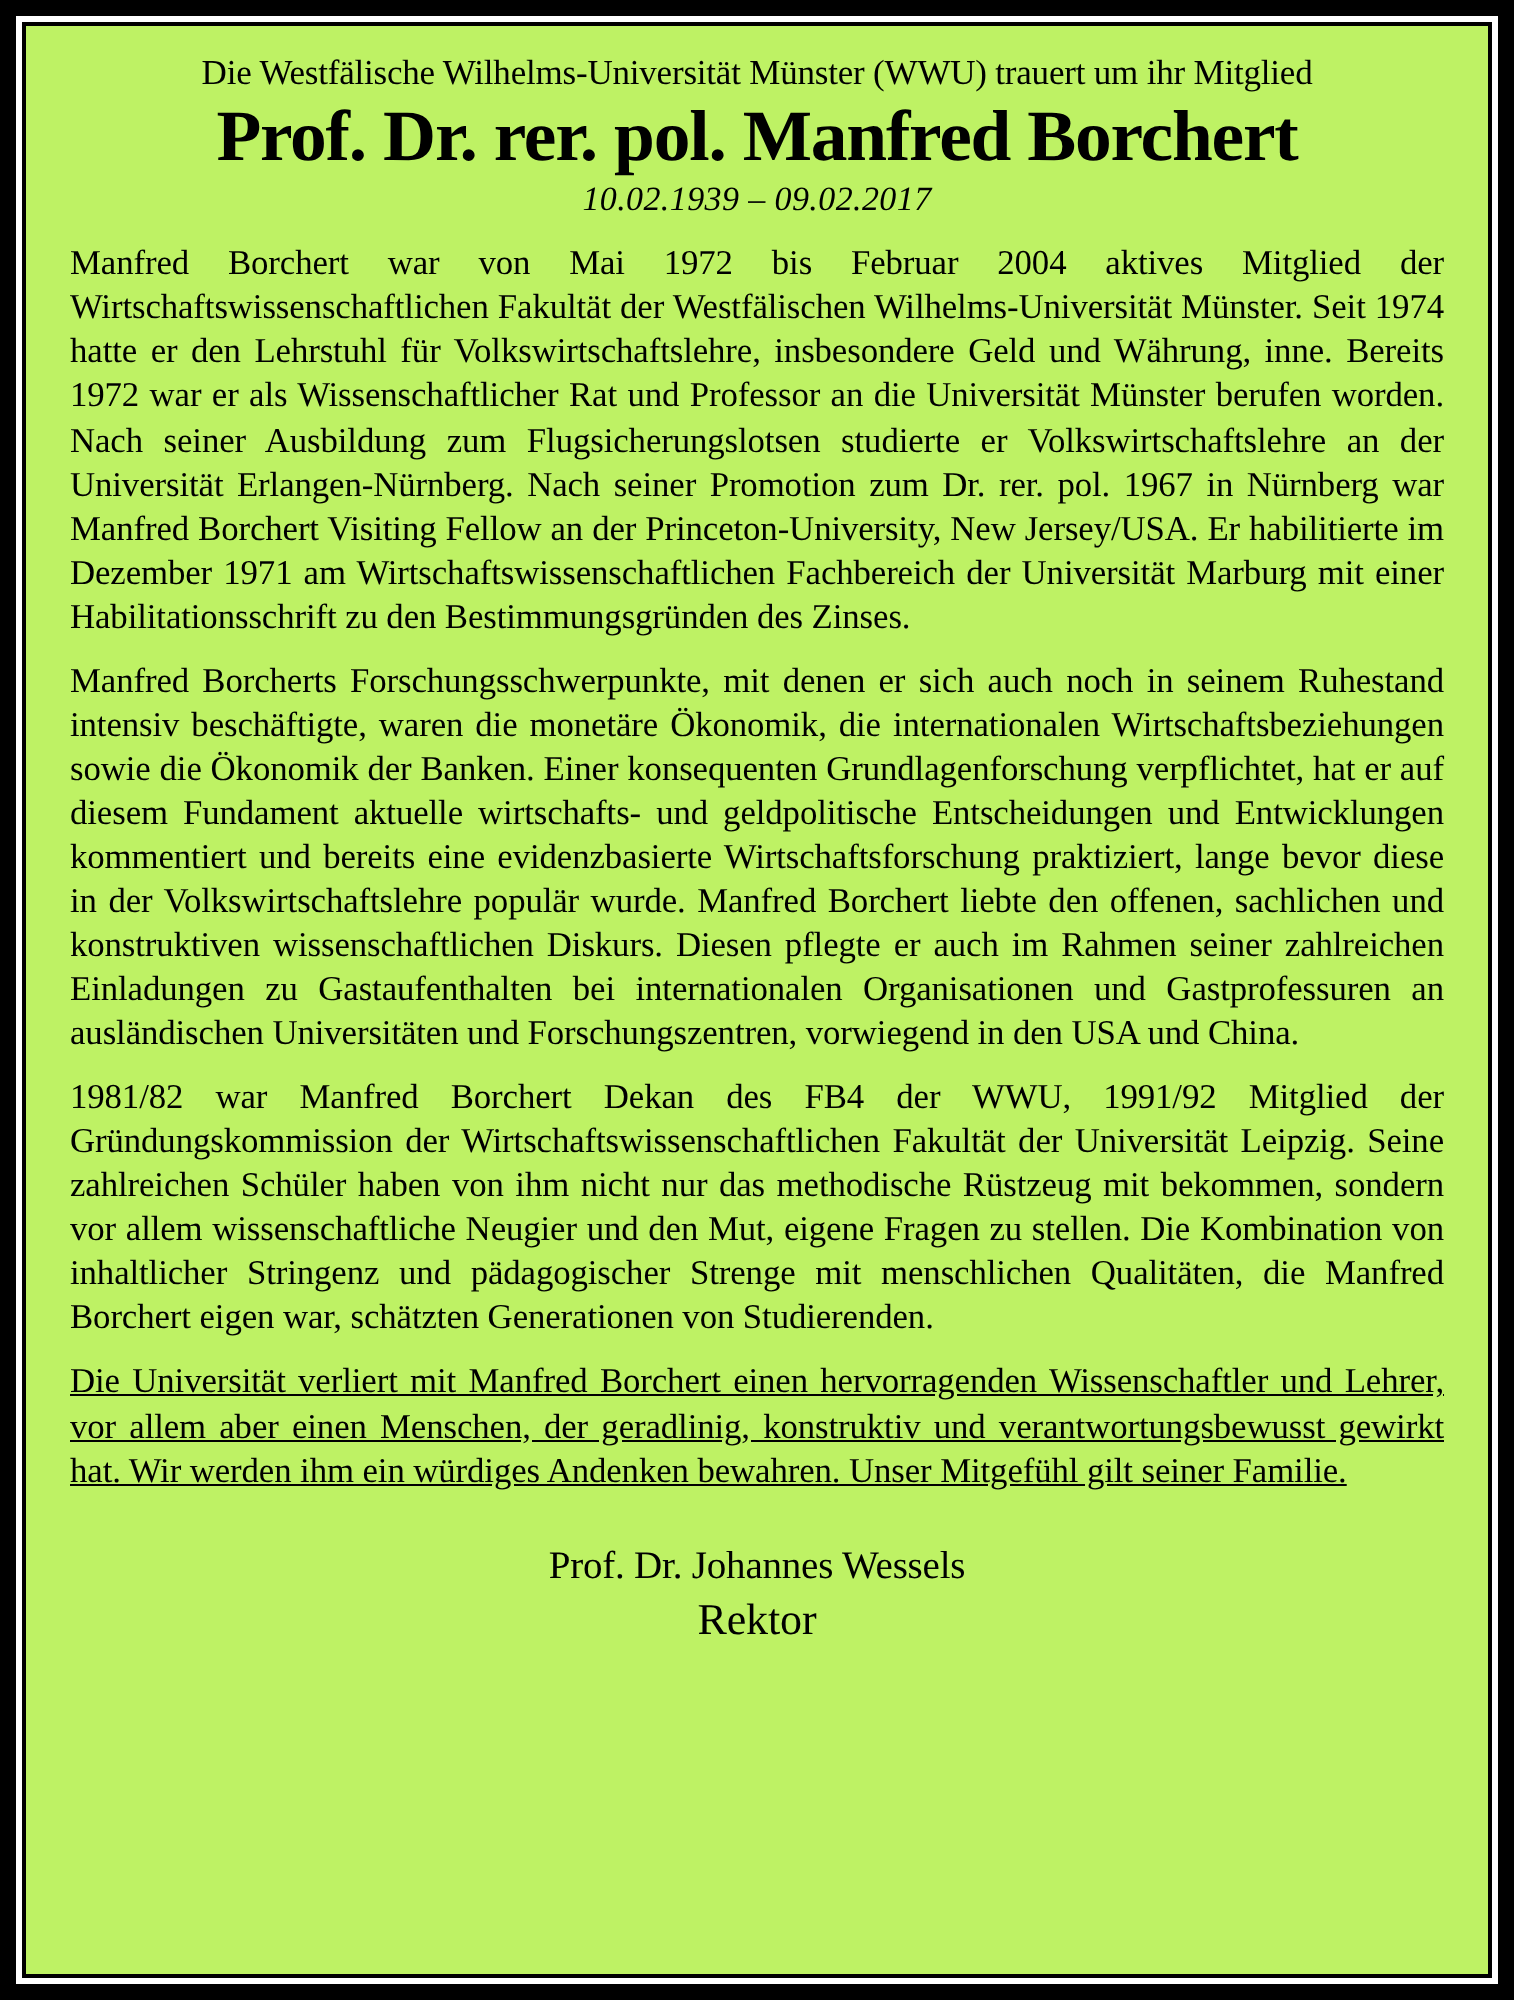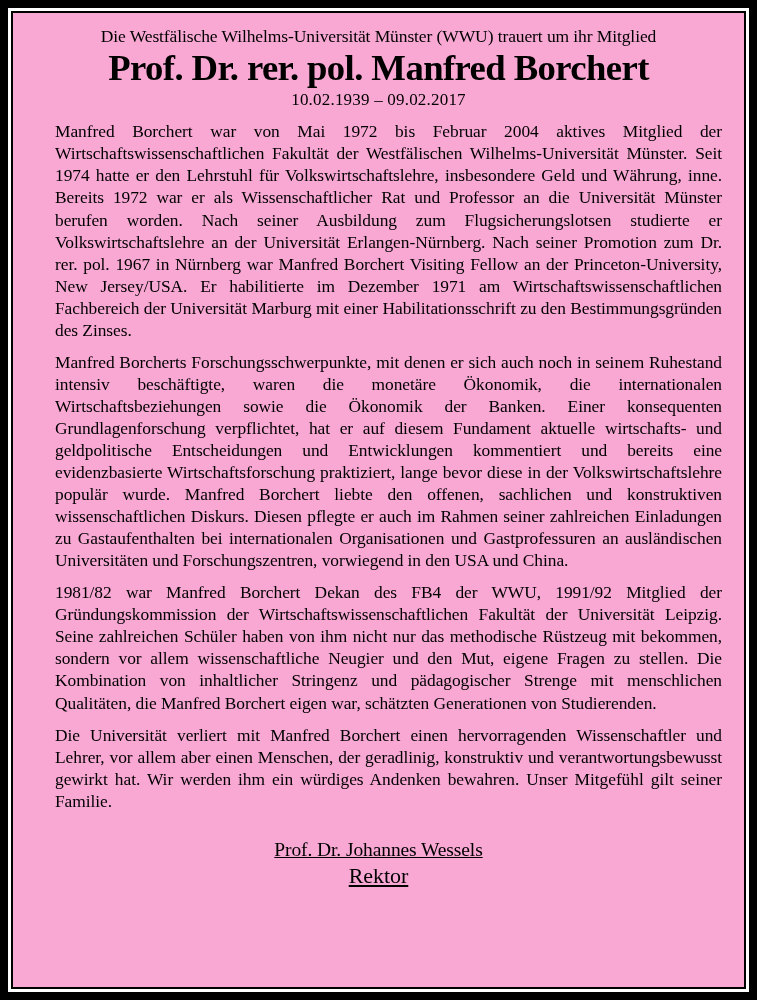--- a/index.html
+++ b/index.html
@@ -28,21 +28,21 @@
     box-sizing: border-box;
     width: 100%;
     height: 100%;
     background: #ffffff;
     padding: 3px;              
   }
   .notice-inner {
     box-sizing: border-box;
     width: 100%;
     height: 100%;
-    background: #f9a8d4;
+    background: #bef264;
     border: 2px solid #000000; 
     padding: 13px 22px 10px 22px;
   }
 
   
   .preamble {
     text-align: center;
     font-size: 17.5px;
     line-height: 1.18;
     letter-spacing: -0.1px;
@@ -58,47 +58,47 @@
     margin: 2px 0 3px 0;
     white-space: nowrap;
     transform: scaleX(1.02);
   }
   .lifespan {
     text-align: center;
     font-size: 17px;
     line-height: 1.15;
     letter-spacing: 0.2px;
     margin: 0 0 11px 0;
+    font-style: italic;
   }
 
   
   .body-text {
     font-size: 17.4px;
     line-height: 22.05px;
     text-align: justify;
     text-justify: inter-word;
     hyphens: manual;
     letter-spacing: -0.05px;
-    margin-left: 20px;
   }
   .body-text p {
     margin: 0 0 10px 0;
   }
   .body-text p:last-child {
     margin-bottom: 0;
+    text-decoration: underline;
   }
 
   
   .signatures {
     margin-top: 26px;
     text-align: center;
   }
   .sig-group {
     margin-bottom: 9px;
-    text-decoration: underline;
   }
   .sig-group:last-child {
     margin-bottom: 0;
   }
   .sig-name {
     font-size: 19.5px;
     line-height: 1.24;
     letter-spacing: -0.1px;
   }
   .sig-role {

